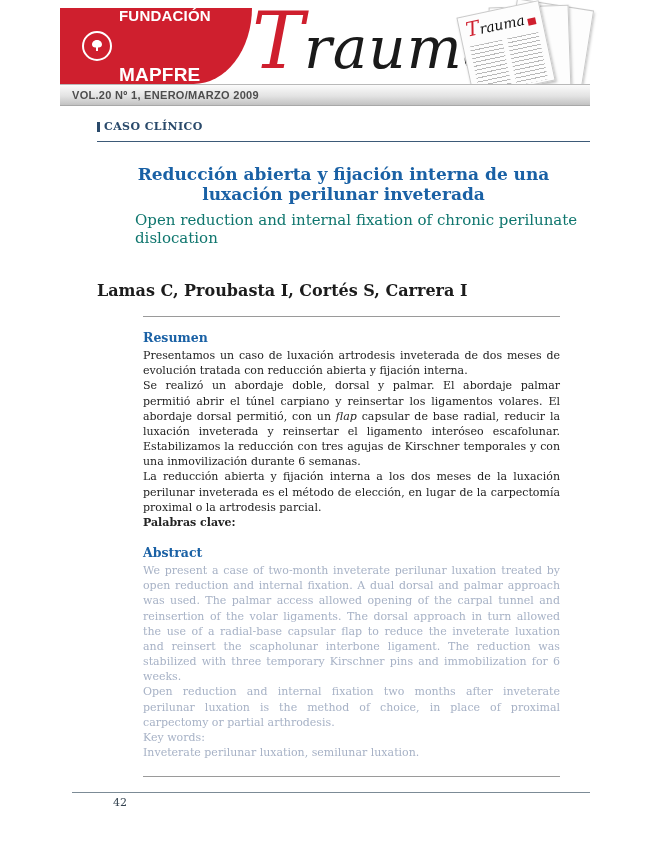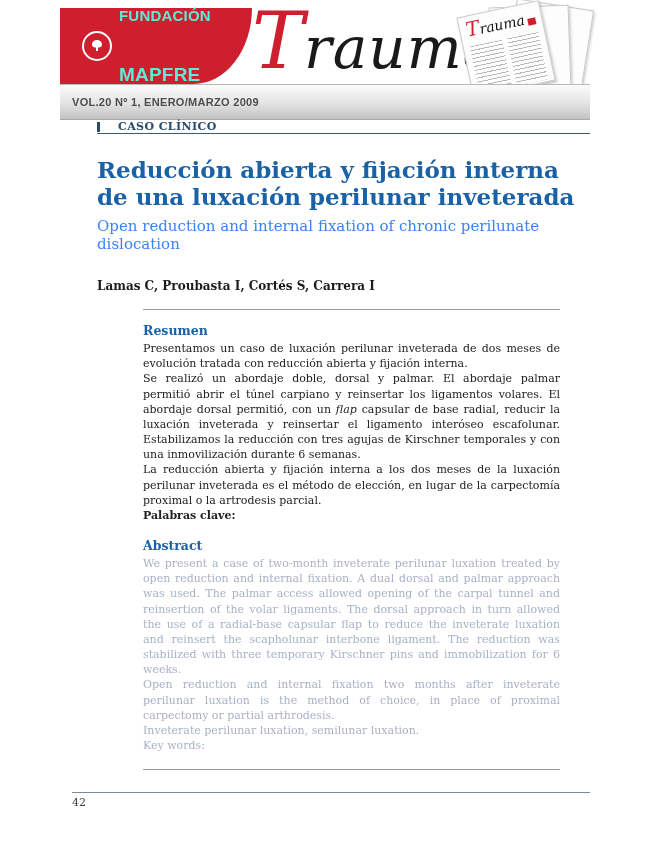--- a/index.html
+++ b/index.html
@@ -12,21 +12,21 @@
   
   .header { position:absolute; left:0; top:0; width:646px; height:110px; }
   .logo-block {
     position:absolute; left:60px; top:8px; width:192px; height:76px;
     background:#cf1f2e; border-bottom-right-radius:60px 78px;
     display:flex; align-items:center; padding-left:22px;
   }
   .logo-inner { display:flex; align-items:center; gap:7px; }
   .logo-circle { width:30px; height:30px; border:2px solid #fff; border-radius:50%;
     display:flex; align-items:center; justify-content:center; }
-  .logo-text { color:#5eead4; font-family:"Liberation Sans", sans-serif; font-weight:bold;
+  .logo-text { color:#ffffff; font-family:"Liberation Sans", sans-serif; font-weight:bold;
     line-height:1.02; letter-spacing:.2px; }
   .logo-text .l1 { font-size:15px; }
   .logo-text .l2 { font-size:19px;margin-top:42px; }
   .wordmark { position:absolute; left:252px; top:6px; width:210px; height:76px;
     font-style:italic; white-space:nowrap; }
   .wordmark .big-t { color:#cf1f2e; font-size:78px; line-height:70px; font-family:"DejaVu Serif", serif; }
   .wordmark .rest { color:#1a1a1a; font-size:58px; line-height:70px; letter-spacing:1px; font-family:"DejaVu Serif", serif; }
   .thumb { position:absolute; left:452px; top:2px; width:150px; height:92px; }
   .thumb .pg { position:absolute; background:#fdfdfd; border:1px solid #c9c9c9;
     box-shadow:1px 2px 3px rgba(0,0,0,.25); }
@@ -35,55 +35,55 @@
   .pg.front{ left:12px; top:6px; width:84px; height:82px; transform:rotate(-12deg); padding:5px 6px; }
   .mini-masthead { display:flex; align-items:flex-end; gap:3px; }
   .mini-title { font-style:italic; white-space:nowrap; }
   .mini-title .t { color:#cf1f2e; font-size:20px; line-height:16px; }
   .mini-title .r { color:#111; font-size:14px; line-height:16px; }
   .mini-band { width:22px; height:7px; background:#cf1f2e; margin-bottom:2px; }
   .mini-lines { margin-top:6px; display:flex; gap:5px; }
   .mini-col { flex:1; height:48px;
     background:repeating-linear-gradient(#b9b9b9 0 1px, transparent 1px 4px); }
   .vol-bar {
-    position:absolute; left:60px; top:84px; width:530px; height:36px;
+    position:absolute; left:60px; top:84px; width:530px; height:22px;
     background:linear-gradient(#fbfbfb, #e3e3e3 55%, #c2c2c2);
     border-top:1px solid #b9b9b9; border-bottom:1px solid #a8a8a8;
     display:flex; align-items:center; padding-left:12px;
   }
   .vol-text { font-family:"Liberation Sans", sans-serif; font-weight:bold;
     font-size:11px; color:#4d4d4d; letter-spacing:.3px; }
 
   
   .article { position:absolute; left:97px; top:120px; width:493px; }
-  .kicker-row { border-bottom:1px solid #3d5a78; padding-bottom:0; display:flex; align-items:center; gap:18px; }
+  .kicker-row { border-bottom:1px solid #3d5a78; padding-bottom:8px; display:flex; align-items:center; gap:4px; }
   .kicker-bar { width:3px; height:10px; background:#2a4a6b; display:inline-block; }
   .kicker { font-size:11px; font-weight:bold; color:#2a4a6b; letter-spacing:.4px; }
-  .title-es { margin-top:22px; font-size:23px; font-weight:bold; color:#1a61a5; }
-  .title-en { margin-top:7px; font-size:15px; color:#3b82f6; }
-  .authors { margin-top:26px; font-size:12px; font-weight:bold; color:#1c1c1c; }
+  .title-es { margin-top:22px; font-size:17px; font-weight:bold; color:#1a61a5;text-align:center; }
+  .title-en { margin-top:7px; font-size:15px; color:#0f766e;margin-left:38px; }
+  .authors { margin-top:34px; font-size:16px; font-weight:bold; color:#1c1c1c; }
   .affiliation { margin-top:9px; font-size:11px; color:#2b2b2b; line-height:1.45; }
 
   .abstract-block { margin:16px 0 0 46px; width:417px; }
   .rule { border:0; border-top:1px solid #9a9a9a; height:0; }
   .blk-heading { font-size:12.5px; font-weight:bold; color:#1a61a5; margin-bottom:3px; }
   .blk-text { font-size:11px; line-height:1.38; color:#222; text-align:justify; }
   .blk-text p { margin:0; }
   .blk-text .bold { font-weight:bold; }
   .blk-text .ital { font-style:italic; }
   .abstract-en { color:#a7b2c6; }
   .resumen-wrap { margin-top:13px; }
   .abstract-wrap { margin-top:15px; }
   .abstract-block .rule.bottom { margin-top:16px; }
 
   
   .footer { position:absolute; left:72px; top:792px; width:518px;
     border-top:1px solid #7c8b96; padding-top:3px;
     display:flex; justify-content:space-between; }
-  .footer span { font-size:11px; color:#33424f; }
+  .footer span { font-size:11px; color:#33424f;margin-left:41px; }
 </style>
 </head>
 <body>
 
 <div class="page">
 
   <div class="header">
     <div class="logo-block">
       <div class="logo-inner">
         <span class="logo-circle">
@@ -135,34 +135,34 @@
     <div class="title-en">Open reduction and internal fixation of chronic perilunate dislocation</div>
 
     <div class="authors">Lamas C, Proubasta I, Cortés S, Carrera I</div>
 
     <div class="abstract-block">
       <hr class="rule">
 
       <div class="resumen-wrap">
         <div class="blk-heading">Resumen</div>
         <div class="blk-text">
-          <p>Presentamos un caso de luxación perilunar inveterada de dos meses de evolución tratada con reducción abierta y fijación interna.</p>
+          <p>Presentamos un caso de luxación artrodesis inveterada de dos meses de evolución tratada con reducción abierta y fijación interna.</p>
           <p><span>Se realizó un abordaje doble, dorsal y palmar. El abordaje palmar permitió abrir el túnel carpiano y reinsertar los ligamentos volares. El abordaje dorsal permitió, con un </span><span class="ital">flap</span><span> capsular de base radial, reducir la luxación inveterada y reinsertar el ligamento interóseo escafolunar. Estabilizamos la reducción con tres agujas de Kirschner temporales y con una inmovilización durante 6 semanas.</span></p>
           <p>La reducción abierta y fijación interna a los dos meses de la luxación perilunar inveterada es el método de elección, en lugar de la carpectomía proximal o la artrodesis parcial.</p>
           <p class="bold">Palabras clave:</p>
         </div>
       </div>
 
       <div class="abstract-wrap">
         <div class="blk-heading">Abstract</div>
         <div class="blk-text abstract-en">
           <p>We present a case of two-month inveterate perilunar luxation treated by open reduction and internal fixation. A dual dorsal and palmar approach was used. The palmar access allowed opening of the carpal tunnel and reinsertion of the volar ligaments. The dorsal approach in turn allowed the use of a radial-base capsular flap to reduce the inveterate luxation and reinsert the scapholunar interbone ligament. The reduction was stabilized with three temporary Kirschner pins and immobilization for 6 weeks.</p>
           <p>Open reduction and internal fixation two months after inveterate perilunar luxation is the method of choice, in place of proximal carpectomy or partial arthrodesis.</p>
+          <p>Key words:</p>
           <p>Inveterate perilunar luxation, semilunar luxation.</p>
-          <p>Key words:</p>
         </div>
       </div>
 
       <hr class="rule bottom">
     </div>
 
   </div>
 
   <div class="footer">
     <span>42</span>

